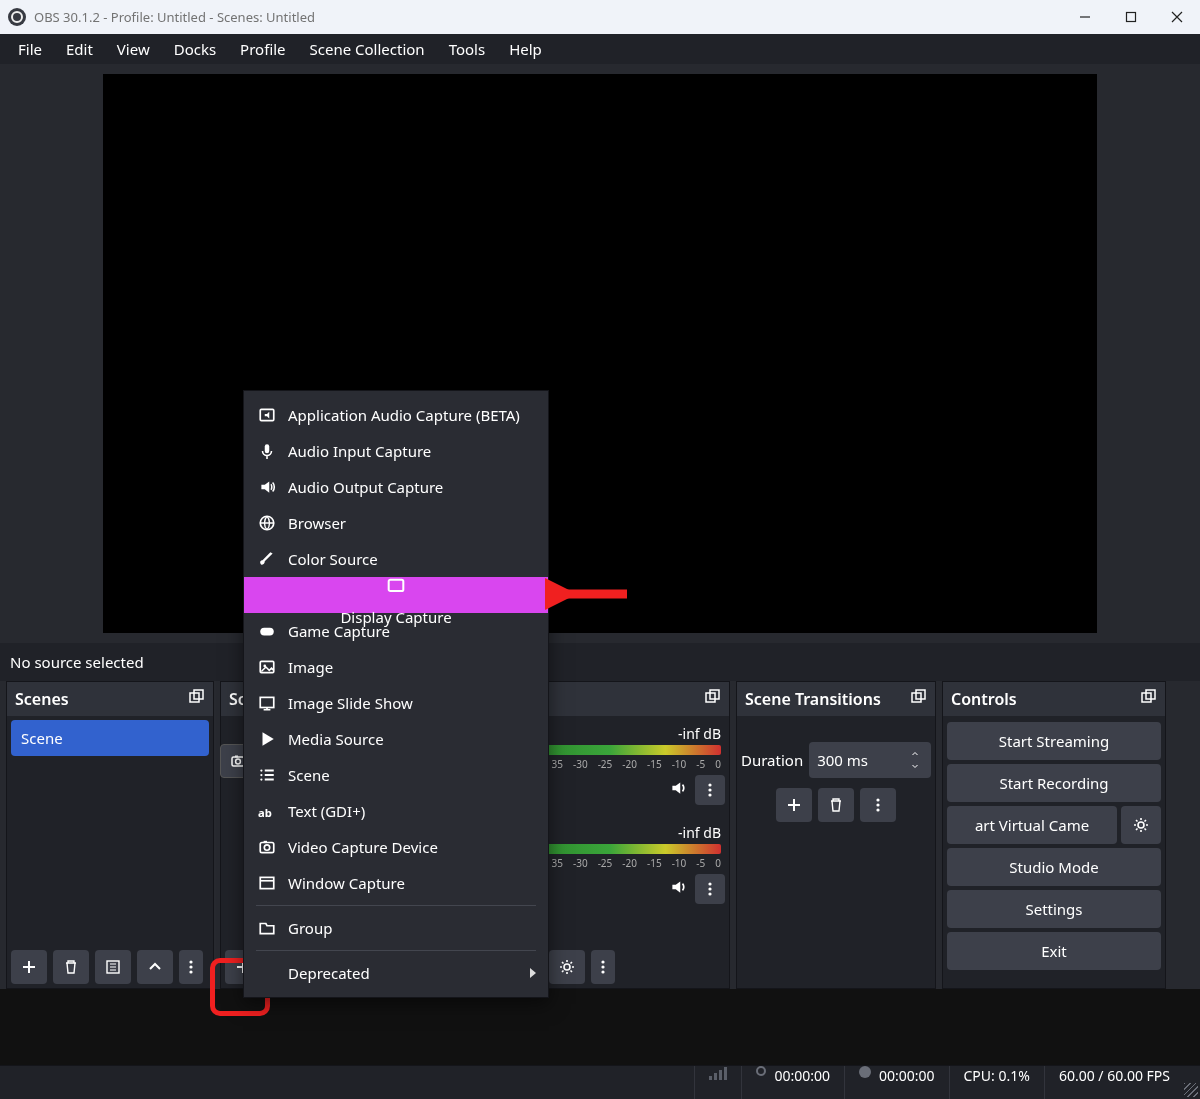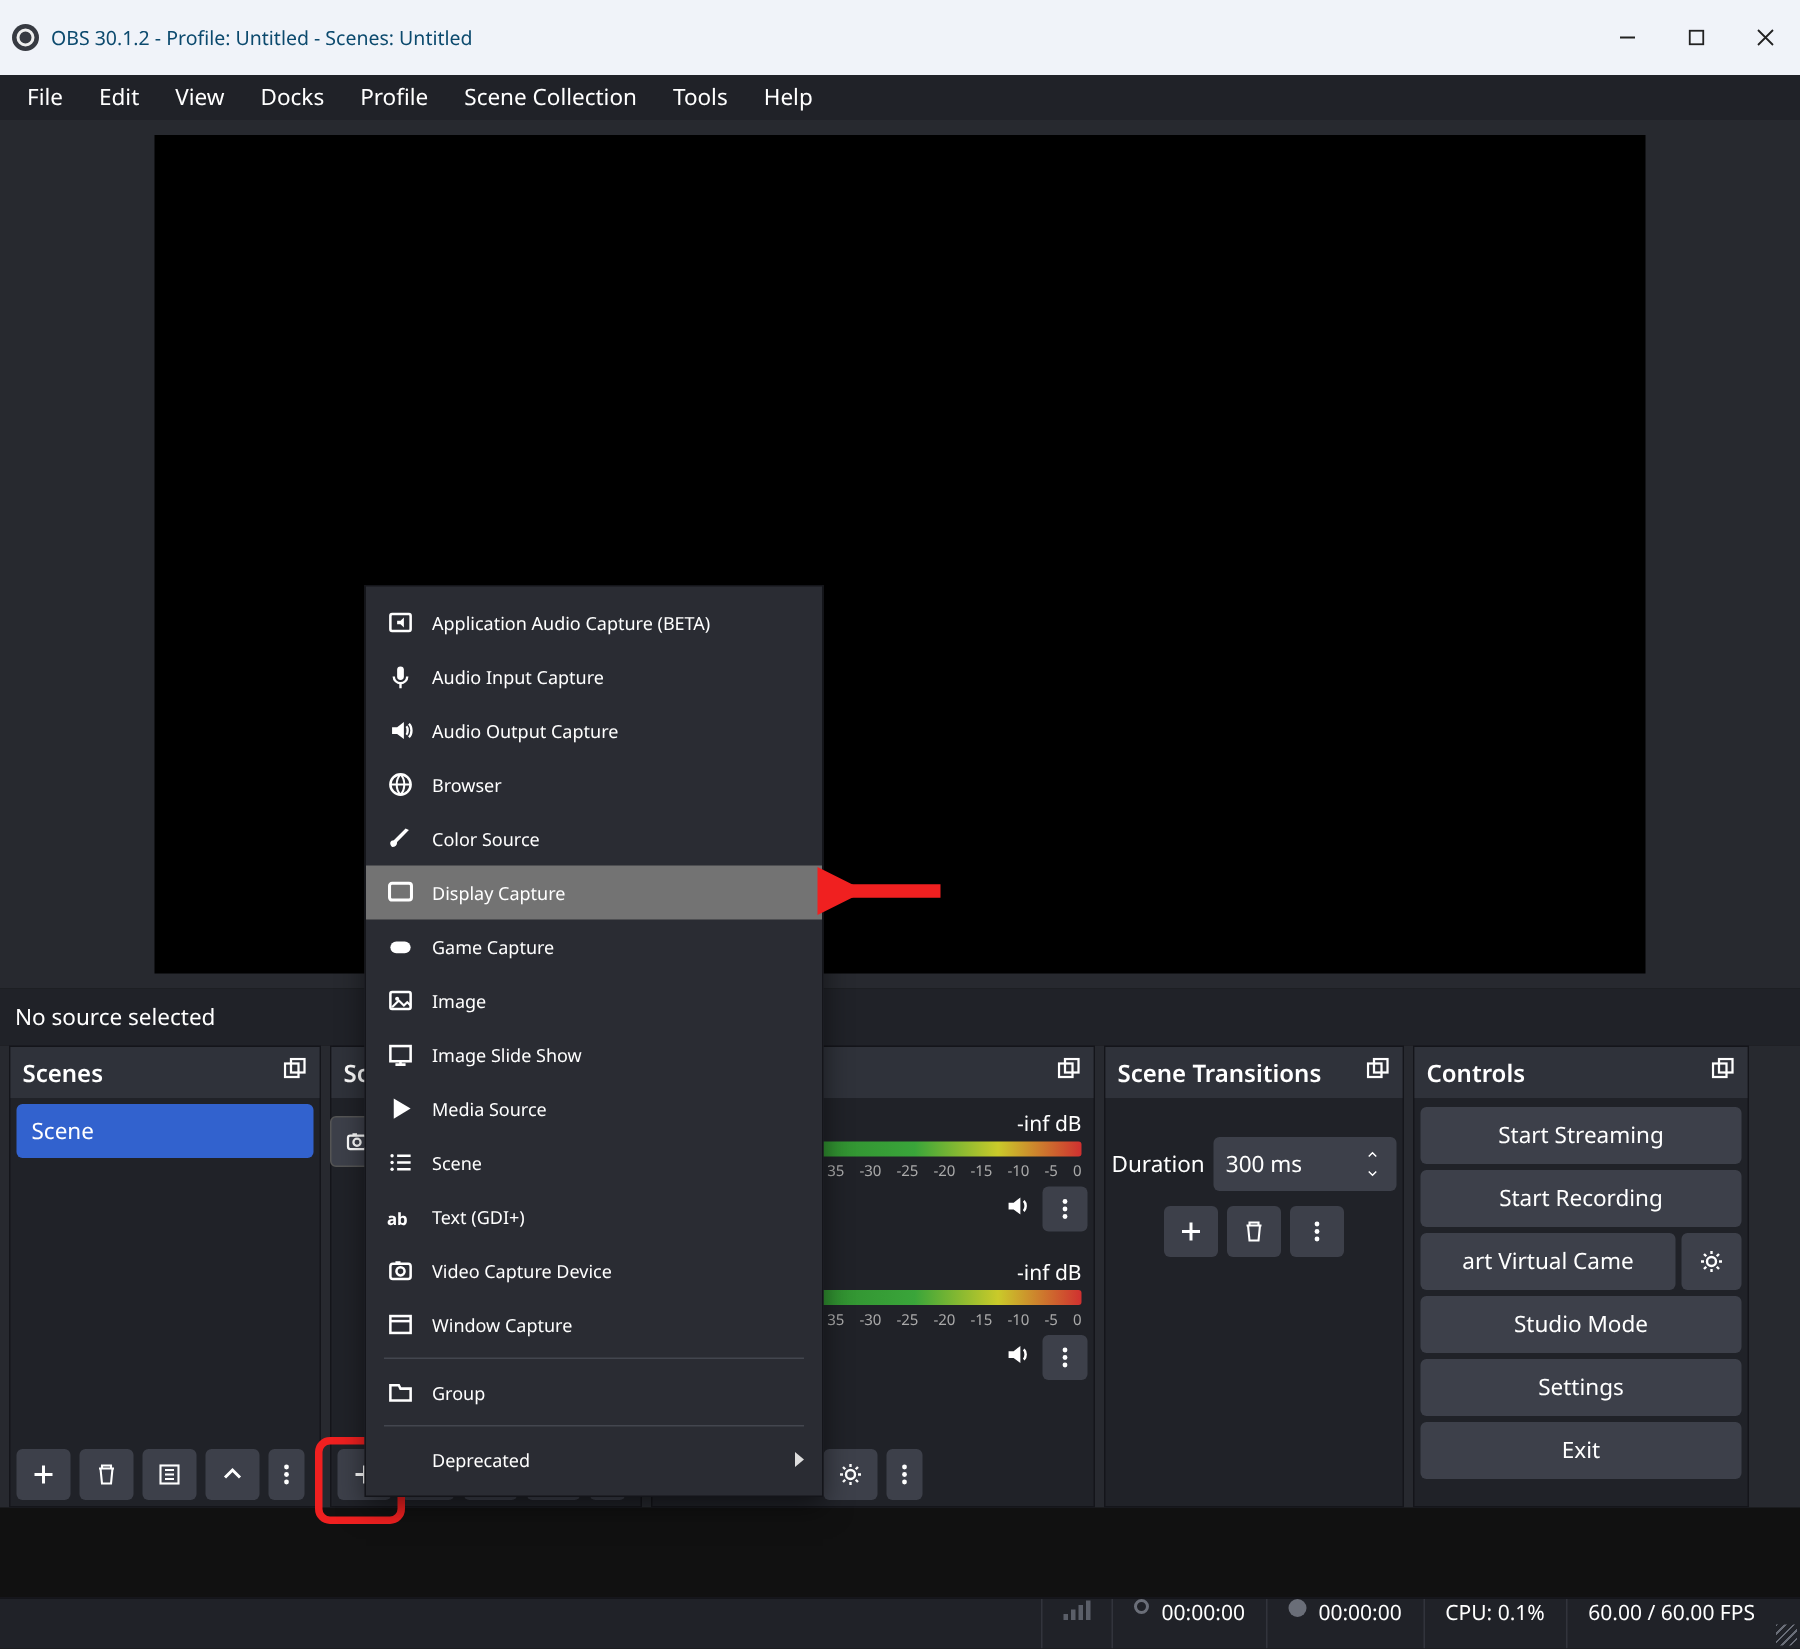--- a/index.html
+++ b/index.html
@@ -11,21 +11,21 @@
     --fg:#ffffff;
     --fg-dim:#d0d4dc;
     --accent:#3769d0;
     --sel:#3262ce;
     --btn:#4b4f5e;
     --annot:#f02020;
   }
   * { box-sizing:border-box; font-family:"Segoe UI","Noto Sans",Arial,sans-serif; }
   body { margin:0; width:1200px; height:1099px; background:#111; color:var(--fg); overflow:hidden; position:relative; }
 
-  .titlebar { height:50px; background:var(--bg-titlebar); color:#0c4a6e; display:flex; align-items:center; padding:0 0 0 8px; font-size:13px; }
+  .titlebar { height:34px; background:var(--bg-titlebar); color:#737373; display:flex; align-items:center; padding:0 0 0 8px; font-size:13px; }
   .titlebar .tb-icon { width:18px;height:18px;border-radius:50%;background:#373a42;display:flex;align-items:center;justify-content:center;margin-right:8px;}
   .titlebar .tb-icon::after{content:"";width:8px;height:8px;border-radius:50%;border:2px solid #eee;}
   .titlebar .spacer{flex:1;}
   .winbtn{width:46px;height:34px;display:flex;align-items:center;justify-content:center;color:#222;}
   .winbtn svg{width:12px;height:12px;}
 
   .menubar{height:30px;background:var(--bg1);display:flex;align-items:center;padding:0 6px;gap:0;font-size:15px;}
   .menubar .mi{padding:4px 12px;color:var(--fg);}
 
   .preview-wrap{background:var(--bg0);display:flex;justify-content:center;padding:10px 0;}
@@ -70,22 +70,22 @@
   .statusbar{position:absolute;left:0;right:0;bottom:0;height:34px;background:var(--bg1);display:flex;align-items:center;justify-content:flex-end;font-size:14px;border-top:1px solid #14151a;}
   .sb-cell{padding:0 14px;height:100%;display:flex;align-items:flex-start;gap:8px;border-left:1px solid #32343c;}
   .dot{width:12px;height:12px;border-radius:50%;background:#6a6e78;}
   .dot.hollow{background:none;border:2px solid #6a6e78;width:10px;height:10px;}
   .bars{display:flex;align-items:flex-end;gap:2px;height:14px;}
   .bars span{width:3px;background:#5a5e68;}
   .bars span:nth-child(1){height:4px;} .bars span:nth-child(2){height:7px;} .bars span:nth-child(3){height:10px;} .bars span:nth-child(4){height:13px;}
   .resize{width:14px;height:14px;align-self:flex-end;margin:0 2px 2px 0;background:repeating-linear-gradient(135deg,#6a6e78 0 1px,transparent 1px 4px);}
 
   .ctxmenu{position:absolute;left:243px;top:390px;width:306px;background:#2a2c33;border:1px solid #14151a;box-shadow:0 6px 18px rgba(0,0,0,.5);padding:6px 0;z-index:50;}
-  .ctx-item{height:36px;display:flex;align-items:center;gap:12px;padding:0 14px;font-size:12px;position:relative;}
-  .ctx-item.sel{background:#737373;}
+  .ctx-item{height:36px;display:flex;align-items:center;gap:12px;padding:0 14px;font-size:15px;position:relative;}
+  .ctx-item.sel{background:#d946ef;flex-direction:column;}
   .ctx-sep{height:1px;background:#43464f;margin:4px 12px;}
   .ctx-ico{width:18px;display:flex;align-items:center;justify-content:center;}
   .ctx-ico svg{width:18px;height:18px;}
   .ctx-sub::after{content:"";position:absolute;right:12px;width:0;height:0;border-left:6px solid #ddd;border-top:5px solid transparent;border-bottom:5px solid transparent;}
 
   .annot-arrow{position:absolute;left:545px;top:572px;z-index:60;}
   .annot-box{position:absolute;left:210px;top:958px;width:60px;height:58px;border:5px solid var(--annot);border-radius:10px;z-index:40;}
 
   .hidden-area{position:absolute;left:220px;top:744px;display:flex;gap:8px;z-index:1;}
 </style>

